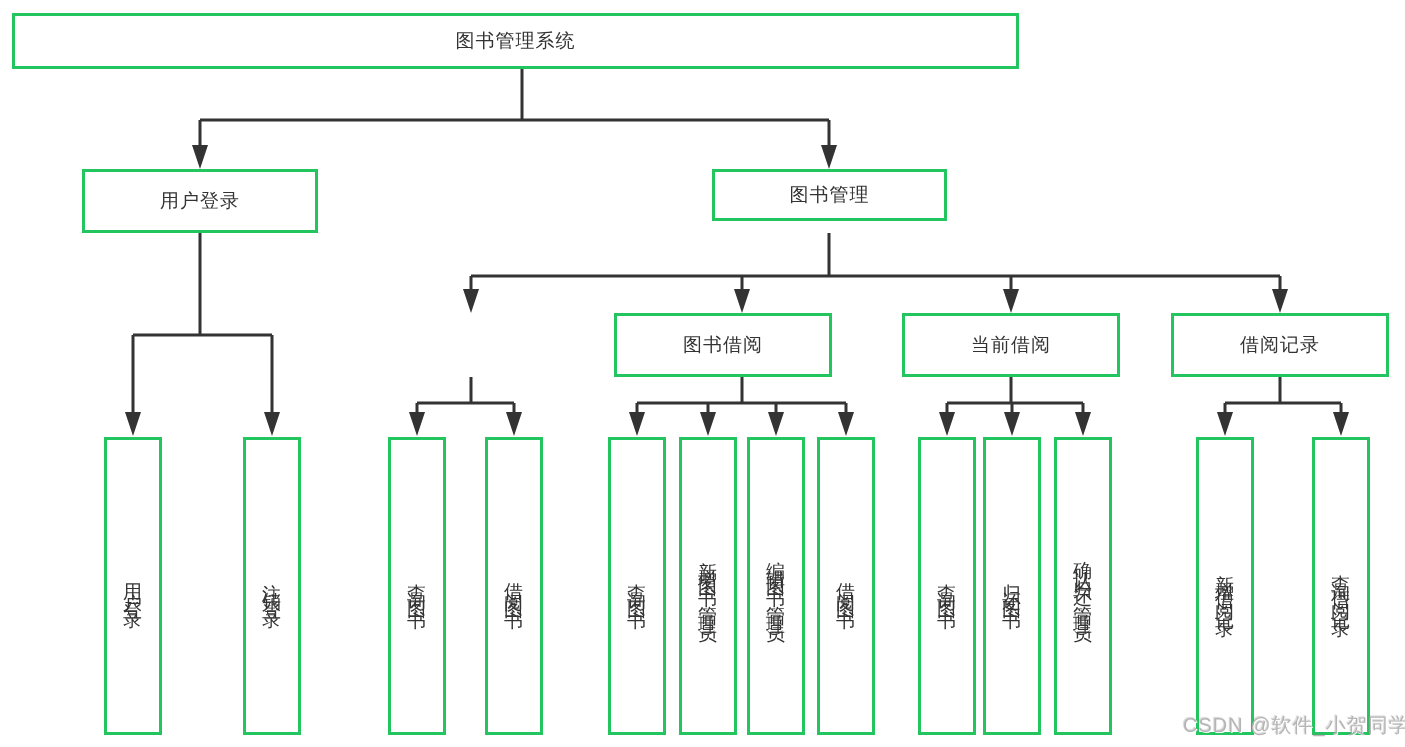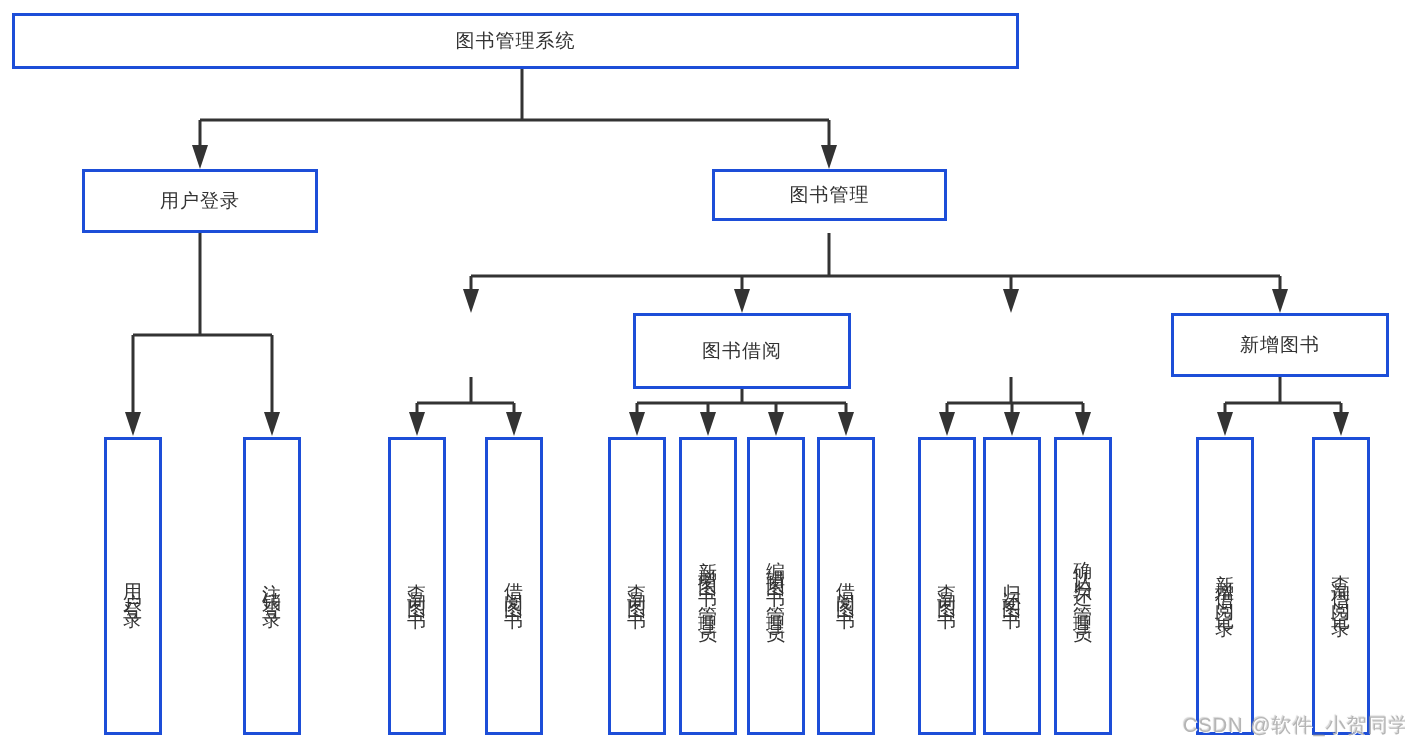--- a/index.html
+++ b/index.html
@@ -4,21 +4,21 @@
 <style>
   html,body{margin:0;padding:0;background:#ffffff;}
   .stage{
     position:relative;width:1405px;height:747px;background:#ffffff;
     font-family:"Liberation Sans","DejaVu Sans",sans-serif;overflow:hidden;
   }
   .wires{position:absolute;left:0;top:0;width:1405px;height:747px;}
   .wires path{stroke:#333333;stroke-width:3;fill:none;}
   .wires polygon{fill:#333333;stroke:none;}
   .box{
-    position:absolute;box-sizing:border-box;border:3px solid #1d4ed8;background:#ffffff;
+    position:absolute;box-sizing:border-box;border:3px solid #22c55e;background:#ffffff;
     display:flex;align-items:center;justify-content:center;color:#333333;
   }
   .h .lbl{font-size:19px;letter-spacing:1px;white-space:nowrap;}
   .v .lbl{
     writing-mode:vertical-rl;text-orientation:mixed;
     font-size:19px;letter-spacing:9px;line-height:1;white-space:nowrap;
   }
   .watermark{
     position:absolute;left:1183px;top:712px;z-index:5;
     font-size:20px;letter-spacing:1px;color:#b5b5b5;
@@ -85,25 +85,28 @@
     <span class="lbl">图书管理系统</span>
   </div>
 
   <div class="box h" style="left:82px;top:169px;width:236px;height:64px">
     <span class="lbl">用户登录</span>
   </div>
   <div class="box h" style="left:712px;top:169px;width:235px;height:52px">
     <span class="lbl">图书管理</span>
   </div>
 
-  <div class="box h" style="left:633px;top:313px;width:218px;height:76px">
+  <div class="box h" style="left:614px;top:313px;width:218px;height:64px">
     <span class="lbl">图书借阅</span>
   </div>
+  <div class="box h" style="left:902px;top:313px;width:218px;height:64px">
+    <span class="lbl">当前借阅</span>
+  </div>
   <div class="box h" style="left:1171px;top:313px;width:218px;height:64px">
-    <span class="lbl">新增图书</span>
+    <span class="lbl">借阅记录</span>
   </div>
 
   <div class="box v" style="left:104px;top:437px;width:58px;height:298px">
     <span class="lbl">用户登录</span>
   </div>
   <div class="box v" style="left:243px;top:437px;width:58px;height:298px">
     <span class="lbl">注销登录</span>
   </div>
 
   <div class="box v" style="left:388px;top:437px;width:58px;height:298px">

